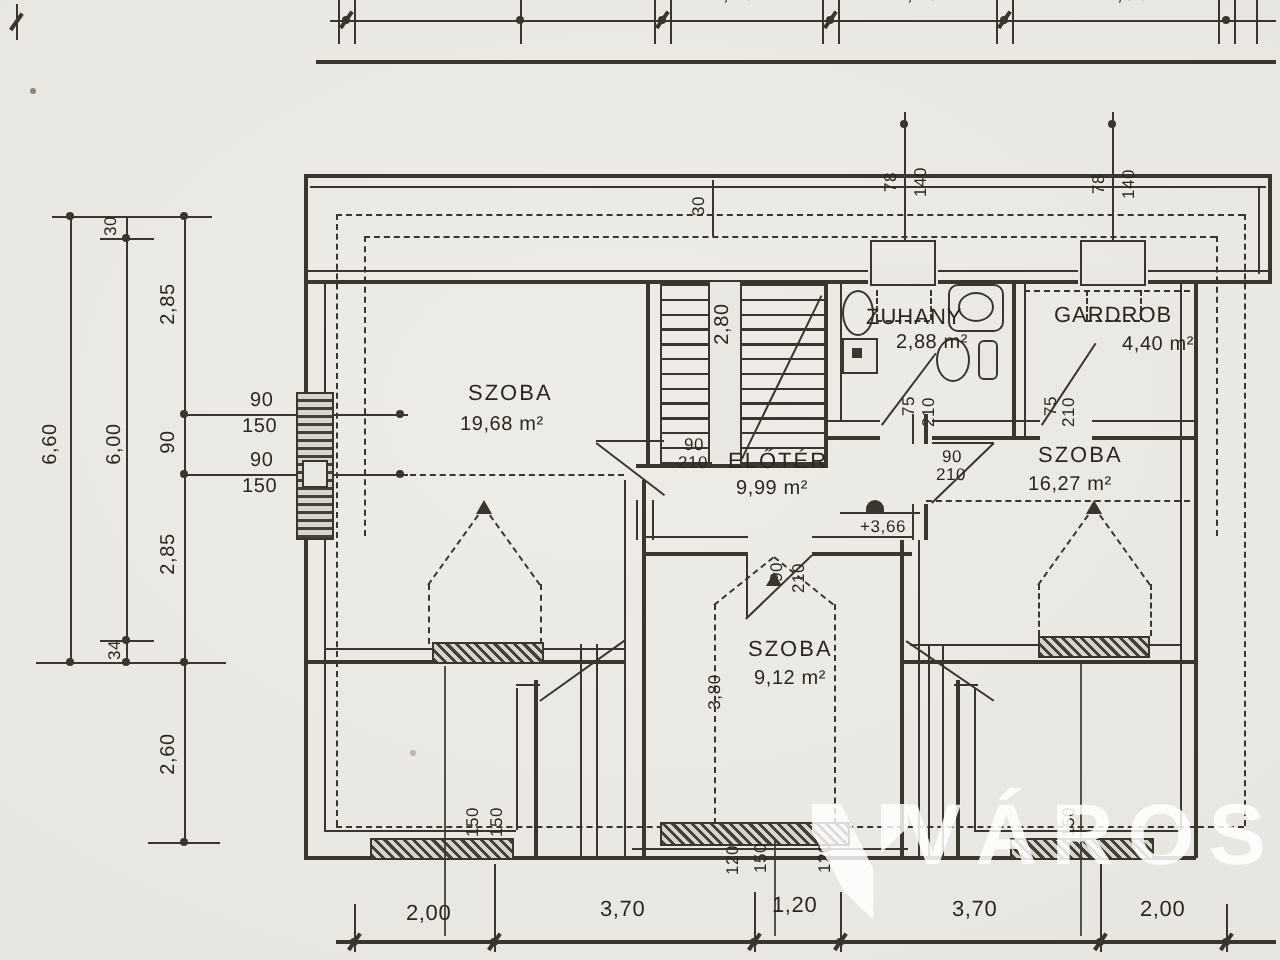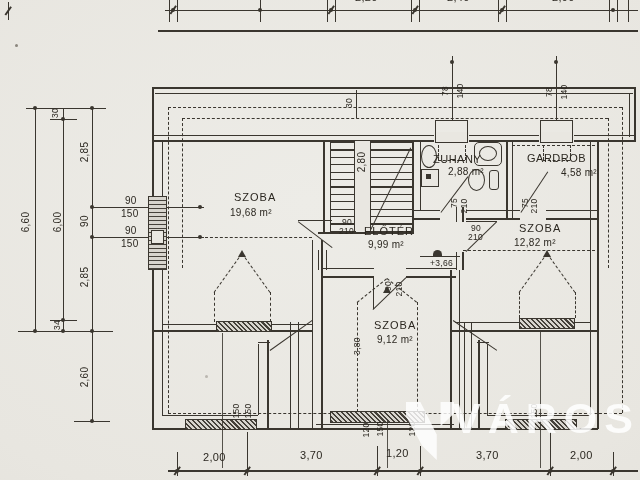--- a/index.html
+++ b/index.html
@@ -224,23 +224,23 @@
   <div style="position:absolute;left:433px;top:250px;width:9px;height:6px;background:var(--ink);border-radius:9px 9px 0 0"></div>
   <div class="lbl sm" style="left:430px;top:259px">+3,66</div>
 
   <div class="lbl big" style="left:234px;top:192px;letter-spacing:1px">SZOBA</div>
   <div class="lbl" style="left:230px;top:208px">19,68 m²</div>
   <div class="lbl big" style="left:364px;top:226px;letter-spacing:1px">ELŐTÉR</div>
   <div class="lbl" style="left:368px;top:240px">9,99 m²</div>
   <div class="lbl big" style="left:433px;top:154px;letter-spacing:.5px">ZUHANY</div>
   <div class="lbl" style="left:448px;top:167px">2,88 m²</div>
   <div class="lbl big" style="left:527px;top:153px;letter-spacing:.5px">GARDROB</div>
-  <div class="lbl" style="left:561px;top:168px">4,58 m²</div>
+  <div class="lbl" style="left:561px;top:168px">4,40 m²</div>
   <div class="lbl big" style="left:519px;top:223px;letter-spacing:1px">SZOBA</div>
-  <div class="lbl" style="left:514px;top:238px">12,82 m²</div>
+  <div class="lbl" style="left:514px;top:238px">16,27 m²</div>
   <div class="lbl big" style="left:374px;top:320px;letter-spacing:1px">SZOBA</div>
   <div class="lbl" style="left:377px;top:335px">9,12 m²</div>
 
   <div class="dgd" style="left:214px;top:292px;width:48px;transform:rotate(-54.3deg)"></div>
   <div class="dgd" style="left:242px;top:253px;width:48px;transform:rotate(54.3deg)"></div>
   <div class="vd" style="left:214px;top:292px;height:30px"></div>
   <div class="vd" style="left:270px;top:292px;height:30px"></div>
   <div class="arrow" style="left:238px;top:250px"></div>
   <div class="dgd" style="left:519px;top:292px;width:48px;transform:rotate(-54.3deg)"></div>
   <div class="dgd" style="left:547px;top:253px;width:48px;transform:rotate(54.3deg)"></div>

